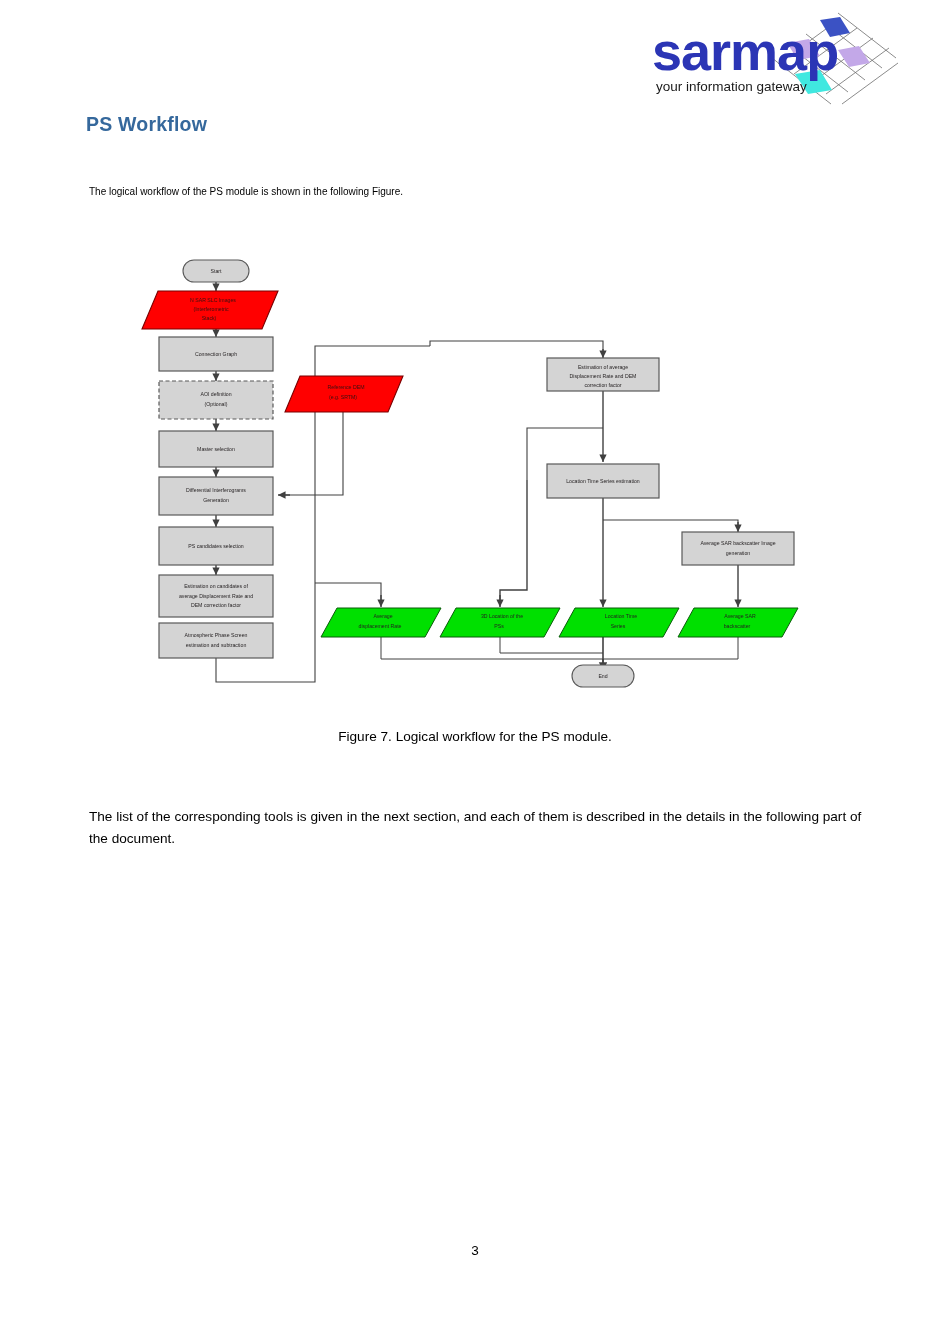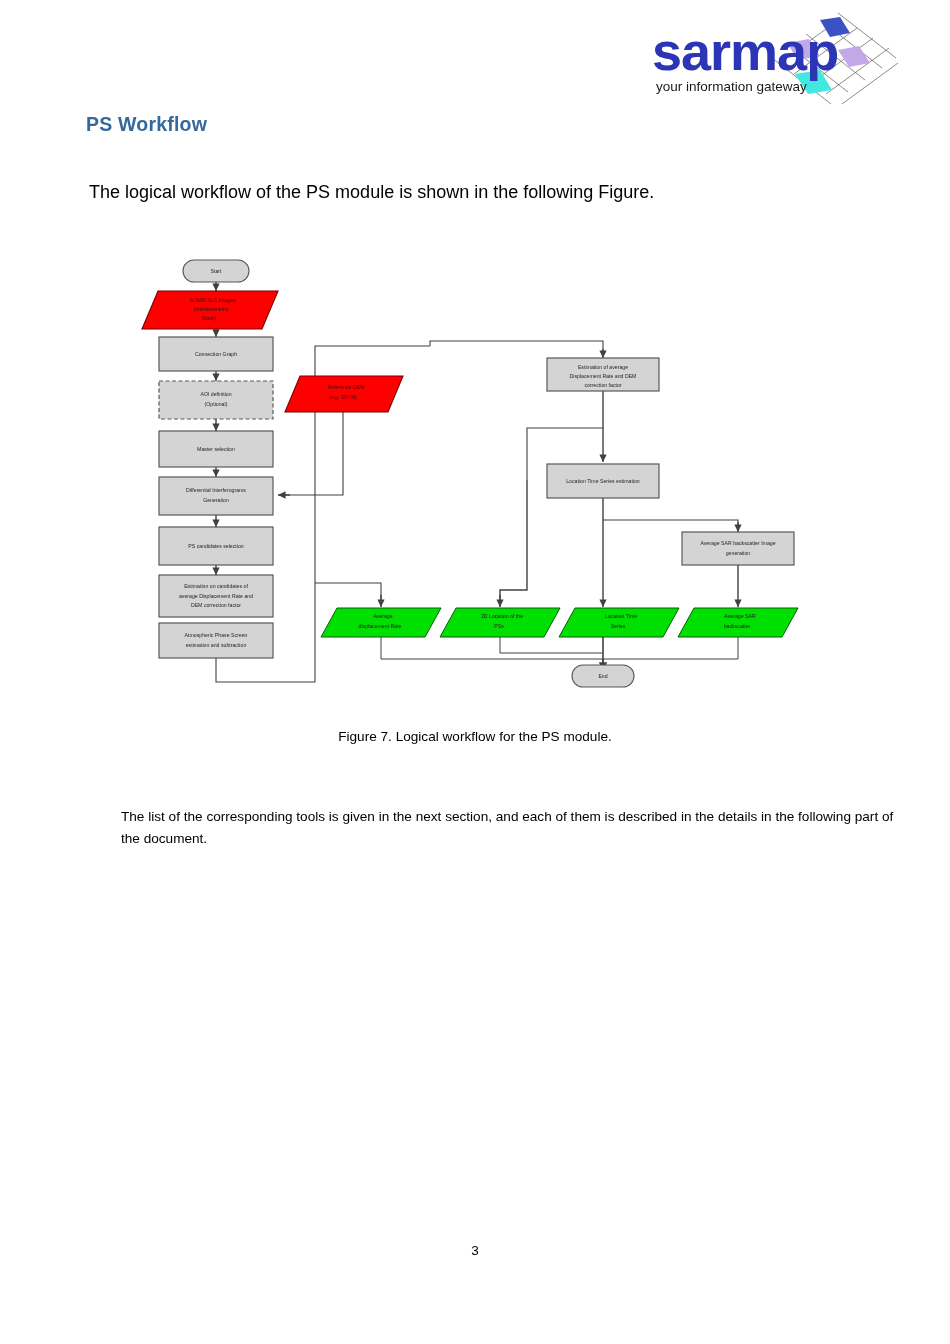--- a/index.html
+++ b/index.html
@@ -34,21 +34,21 @@
     font-size: 19.5px;
     font-weight: bold;
     color: #35689c;
     letter-spacing: 0.2px;
   }
   #intro-paragraph {
     position: absolute;
     left: 89px;
     top: 182px;
     width: 780px;
-    font-size: 18px;
+    font-size: 10px;
     line-height: 20px;
     color: #000;
   }
   #figure-caption {
     position: absolute;
     left: 0px;
     top: 729px;
     width: 950px;
     text-align: center;
     font-size: 13.6px;
@@ -56,21 +56,20 @@
   }
   #closing-paragraph {
     position: absolute;
     left: 89px;
     top: 806px;
     width: 782px;
     font-size: 13.6px;
     line-height: 22px;
     color: #000;
     text-align: left;
-    margin-left: 32px;
   }
   #page-number {
     position: absolute;
     left: 0;
     top: 1243px;
     width: 950px;
     text-align: center;
     font-size: 13.5px;
     color: #000;
   }

